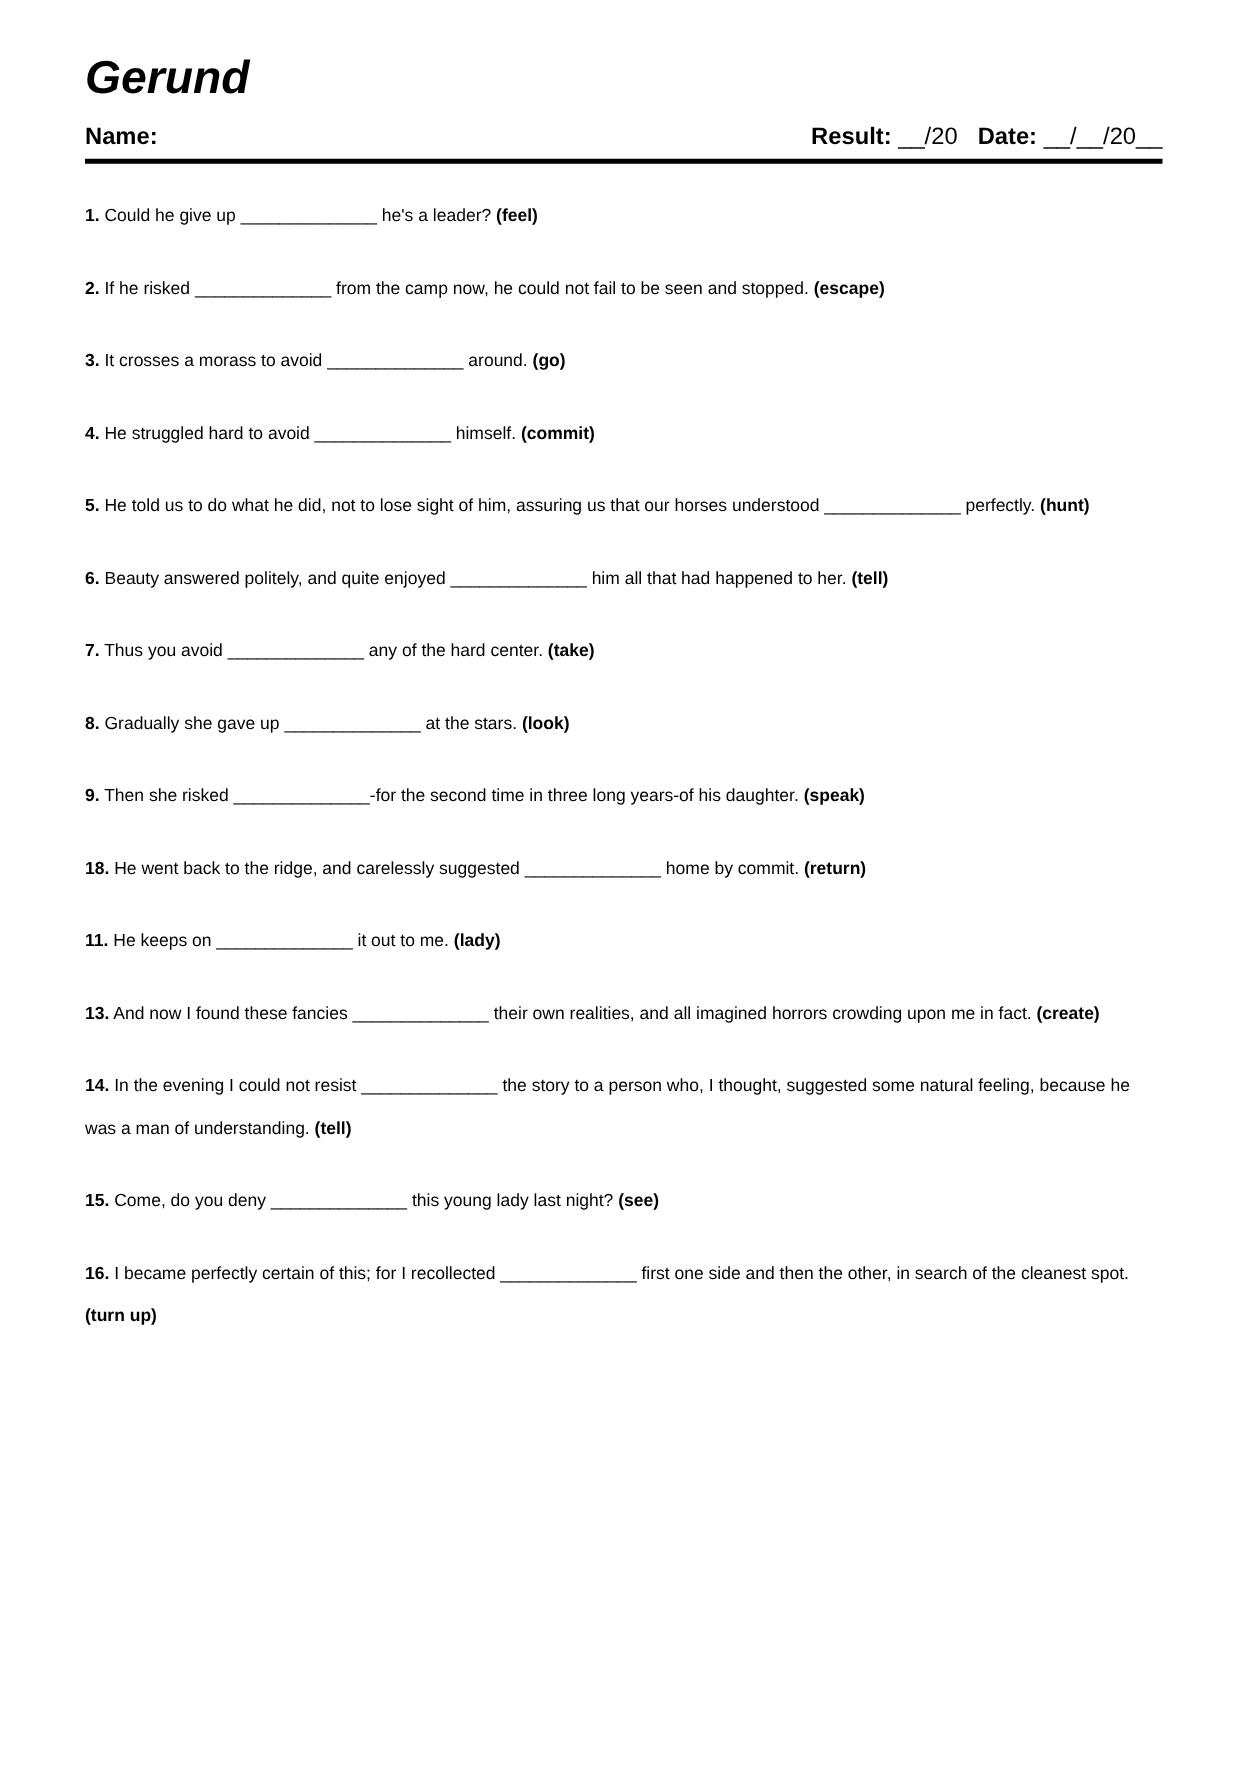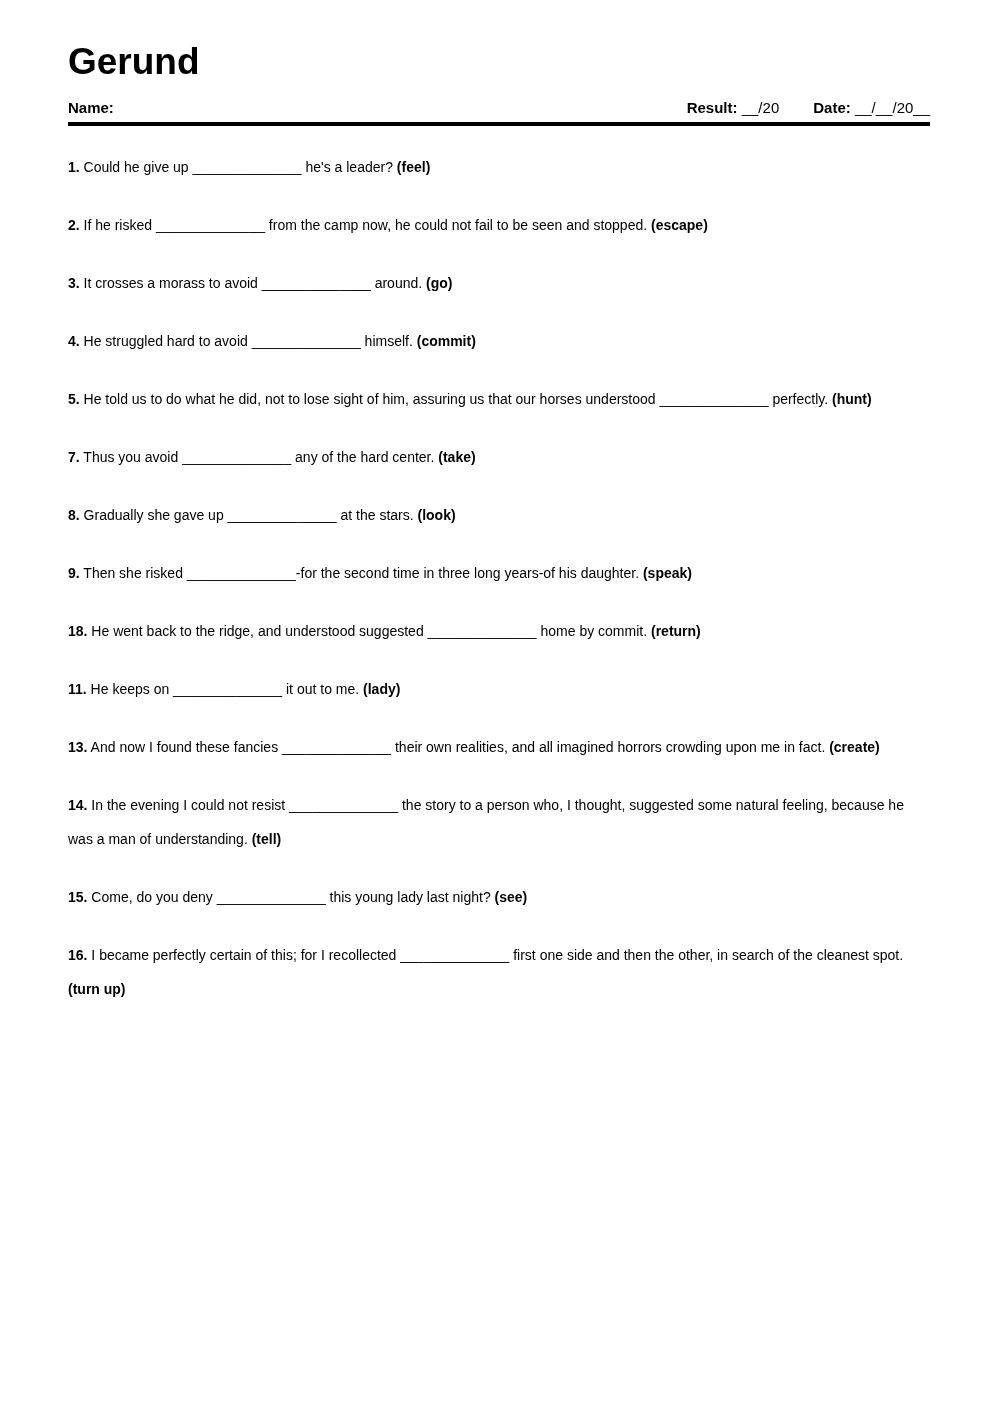--- a/index.html
+++ b/index.html
@@ -20,31 +20,32 @@
     width: 1000px;
     height: 1414px;
     padding: 42px 70px 30px 68px;
   }
   .title {
     font-size: 37px;
     font-weight: bold;
     letter-spacing: 0px;
     margin: 0 0 16px 0;
     line-height: 1.1;
+    font-style: italic;
   }
   .meta-row {
     display: flex;
     justify-content: space-between;
     align-items: baseline;
-    font-size: 15px;
+    font-size: 19px;
     margin-bottom: 6px;
   }
   .meta-right {
     display: flex;
-    gap: 34px;
+    gap: 16px;
     align-items: baseline;
   }
   .meta-label { font-weight: bold; }
   .meta-value { font-weight: normal; }
   .meta-pair { white-space: nowrap; }
   .rule {
     border: none;
     border-top: 4px solid #000000;
     margin: 0 0 14px 0;
   }
@@ -80,28 +81,29 @@
   <p class="item"><strong class="num">1.</strong><span class="pre"> Could he give up </span><span class="blank">______________</span><span class="post"> he's a leader? </span><strong class="verb">(feel)</strong></p>
 
   <p class="item"><strong class="num">2.</strong><span class="pre"> If he risked </span><span class="blank">______________</span><span class="post"> from the camp now, he could not fail to be seen and stopped. </span><strong class="verb">(escape)</strong></p>
 
   <p class="item"><strong class="num">3.</strong><span class="pre"> It crosses a morass to avoid </span><span class="blank">______________</span><span class="post"> around. </span><strong class="verb">(go)</strong></p>
 
   <p class="item"><strong class="num">4.</strong><span class="pre"> He struggled hard to avoid </span><span class="blank">______________</span><span class="post"> himself. </span><strong class="verb">(commit)</strong></p>
 
   <p class="item"><strong class="num">5.</strong><span class="pre"> He told us to do what he did, not to lose sight of him, assuring us that our horses understood </span><span class="blank">______________</span><span class="post"> perfectly. </span><strong class="verb">(hunt)</strong></p>
 
+  <p class="item"><strong class="num">6.</strong><span class="pre"> Beauty answered politely, and quite enjoyed </span><span class="blank">______________</span><span class="post"> him all that had happened to her. </span><strong class="verb">(tell)</strong></p>
 
   <p class="item"><strong class="num">7.</strong><span class="pre"> Thus you avoid </span><span class="blank">______________</span><span class="post"> any of the hard center. </span><strong class="verb">(take)</strong></p>
 
   <p class="item"><strong class="num">8.</strong><span class="pre"> Gradually she gave up </span><span class="blank">______________</span><span class="post"> at the stars. </span><strong class="verb">(look)</strong></p>
 
   <p class="item"><strong class="num">9.</strong><span class="pre"> Then she risked </span><span class="blank">______________</span><span class="post">-for the second time in three long years-of his daughter. </span><strong class="verb">(speak)</strong></p>
 
-  <p class="item"><strong class="num">18.</strong><span class="pre"> He went back to the ridge, and understood suggested </span><span class="blank">______________</span><span class="post"> home by commit. </span><strong class="verb">(return)</strong></p>
+  <p class="item"><strong class="num">18.</strong><span class="pre"> He went back to the ridge, and carelessly suggested </span><span class="blank">______________</span><span class="post"> home by commit. </span><strong class="verb">(return)</strong></p>
 
   <p class="item"><strong class="num">11.</strong><span class="pre"> He keeps on </span><span class="blank">______________</span><span class="post"> it out to me. </span><strong class="verb">(lady)</strong></p>
 
 
   <p class="item"><strong class="num">13.</strong><span class="pre"> And now I found these fancies </span><span class="blank">______________</span><span class="post"> their own realities, and all imagined horrors crowding upon me in fact. </span><strong class="verb">(create)</strong></p>
 
   <p class="item"><strong class="num">14.</strong><span class="pre"> In the evening I could not resist </span><span class="blank">______________</span><span class="post"> the story to a person who, I thought, suggested some natural feeling, because he was a man of understanding. </span><strong class="verb">(tell)</strong></p>
 
   <p class="item"><strong class="num">15.</strong><span class="pre"> Come, do you deny </span><span class="blank">______________</span><span class="post"> this young lady last night? </span><strong class="verb">(see)</strong></p>
 

